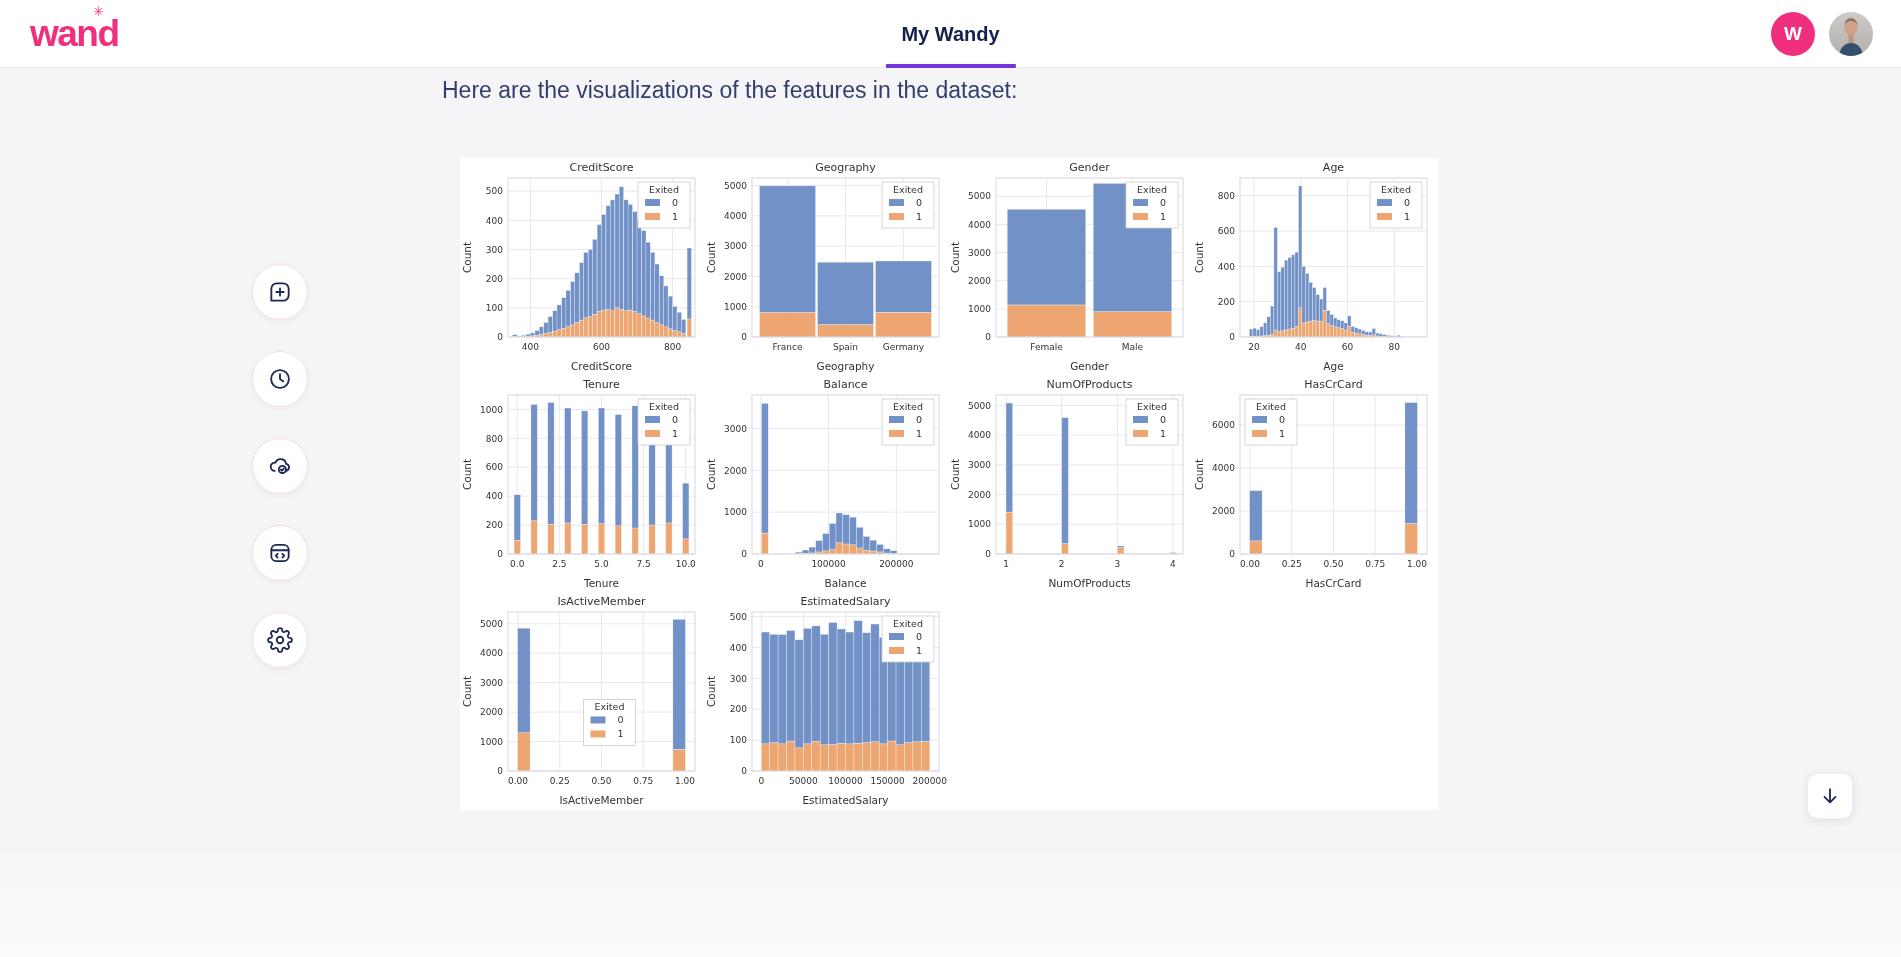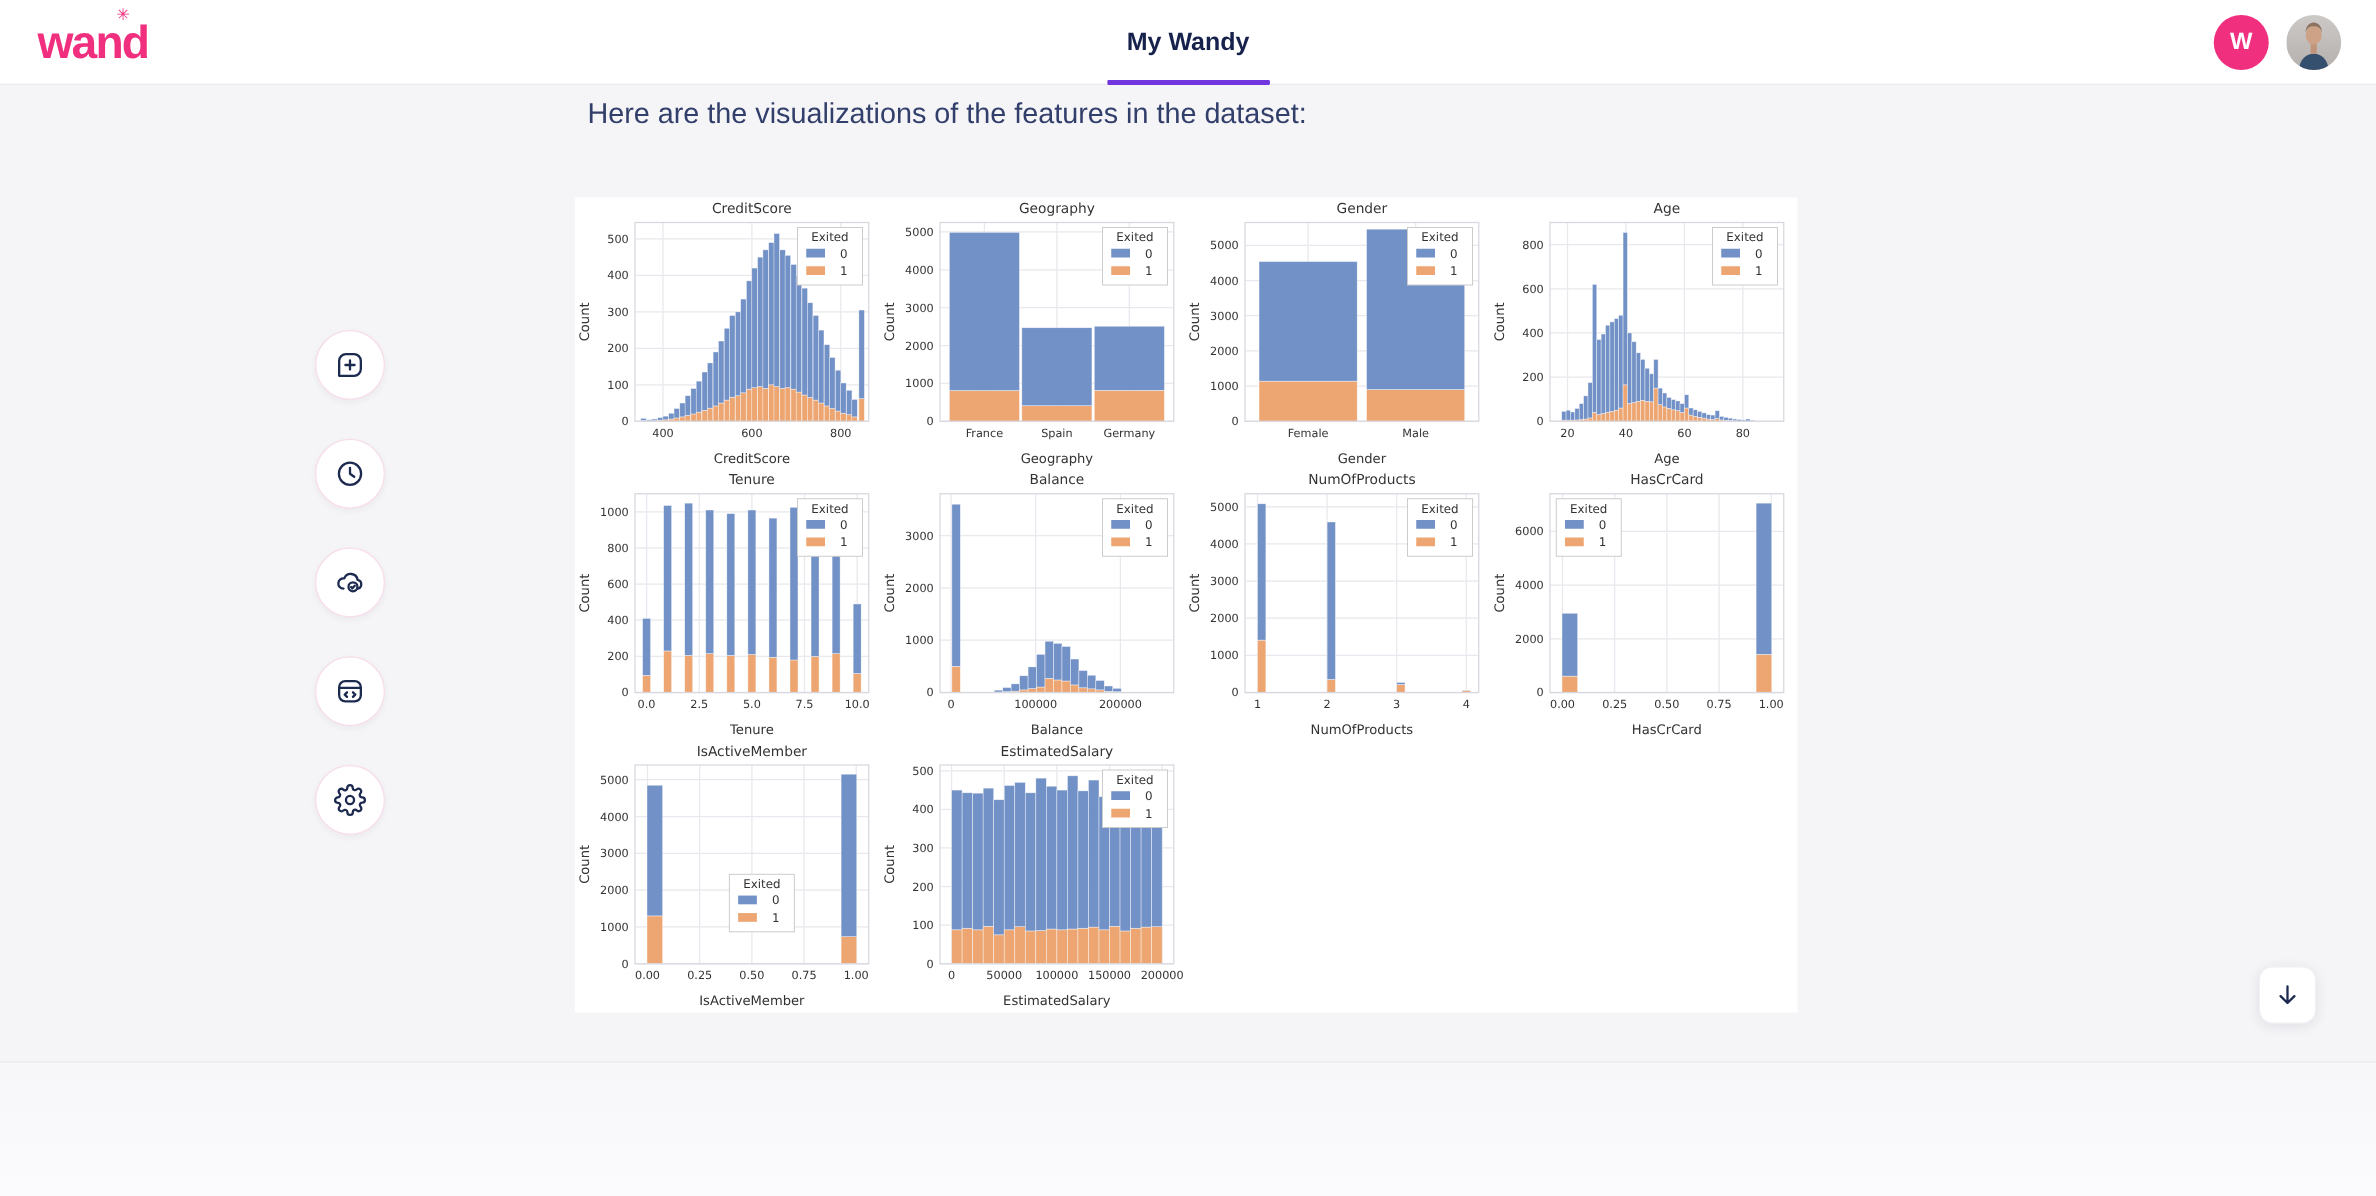--- a/index.html
+++ b/index.html
@@ -25,21 +25,21 @@
               font-size:19px; cursor:pointer; }
   .avatar-photo { width:44px; height:44px; border-radius:50%; overflow:hidden; cursor:pointer; }
 
   
   .side-btn { position:absolute; left:252px; width:56px; height:56px; border-radius:50%;
               background:#ffffff; border:1px solid #f8dcea; box-shadow:0 2px 6px rgba(40,40,80,.05);
               display:flex; align-items:center; justify-content:center; cursor:pointer; z-index:10; }
   .side-btn svg { stroke:#1c2a4f; fill:none; stroke-width:1.7; stroke-linecap:round; stroke-linejoin:round; }
 
   
-  .assistant-msg { position:absolute; left:470px; top:77px; font-size:23px; font-weight:500;
+  .assistant-msg { position:absolute; left:442px; top:77px; font-size:23px; font-weight:500;
                    color:#333f6b; }
   .chart-panel { position:absolute; left:460px; top:158px; width:978px; height:652px;
                  background:#ffffff; }
   .charts-grid { display:grid; grid-template-columns:repeat(4,244px); grid-auto-rows:217px;
                  padding:0 0 0 1px; }
   .chart-cell { width:244px; height:217px; }
 
   
   .bottom-zone { position:absolute; left:0; top:849px; width:1901px; height:108px;
                  border-top:1px solid #e9e9ee; background:linear-gradient(#f7f7f9,#fbfbfd); }

